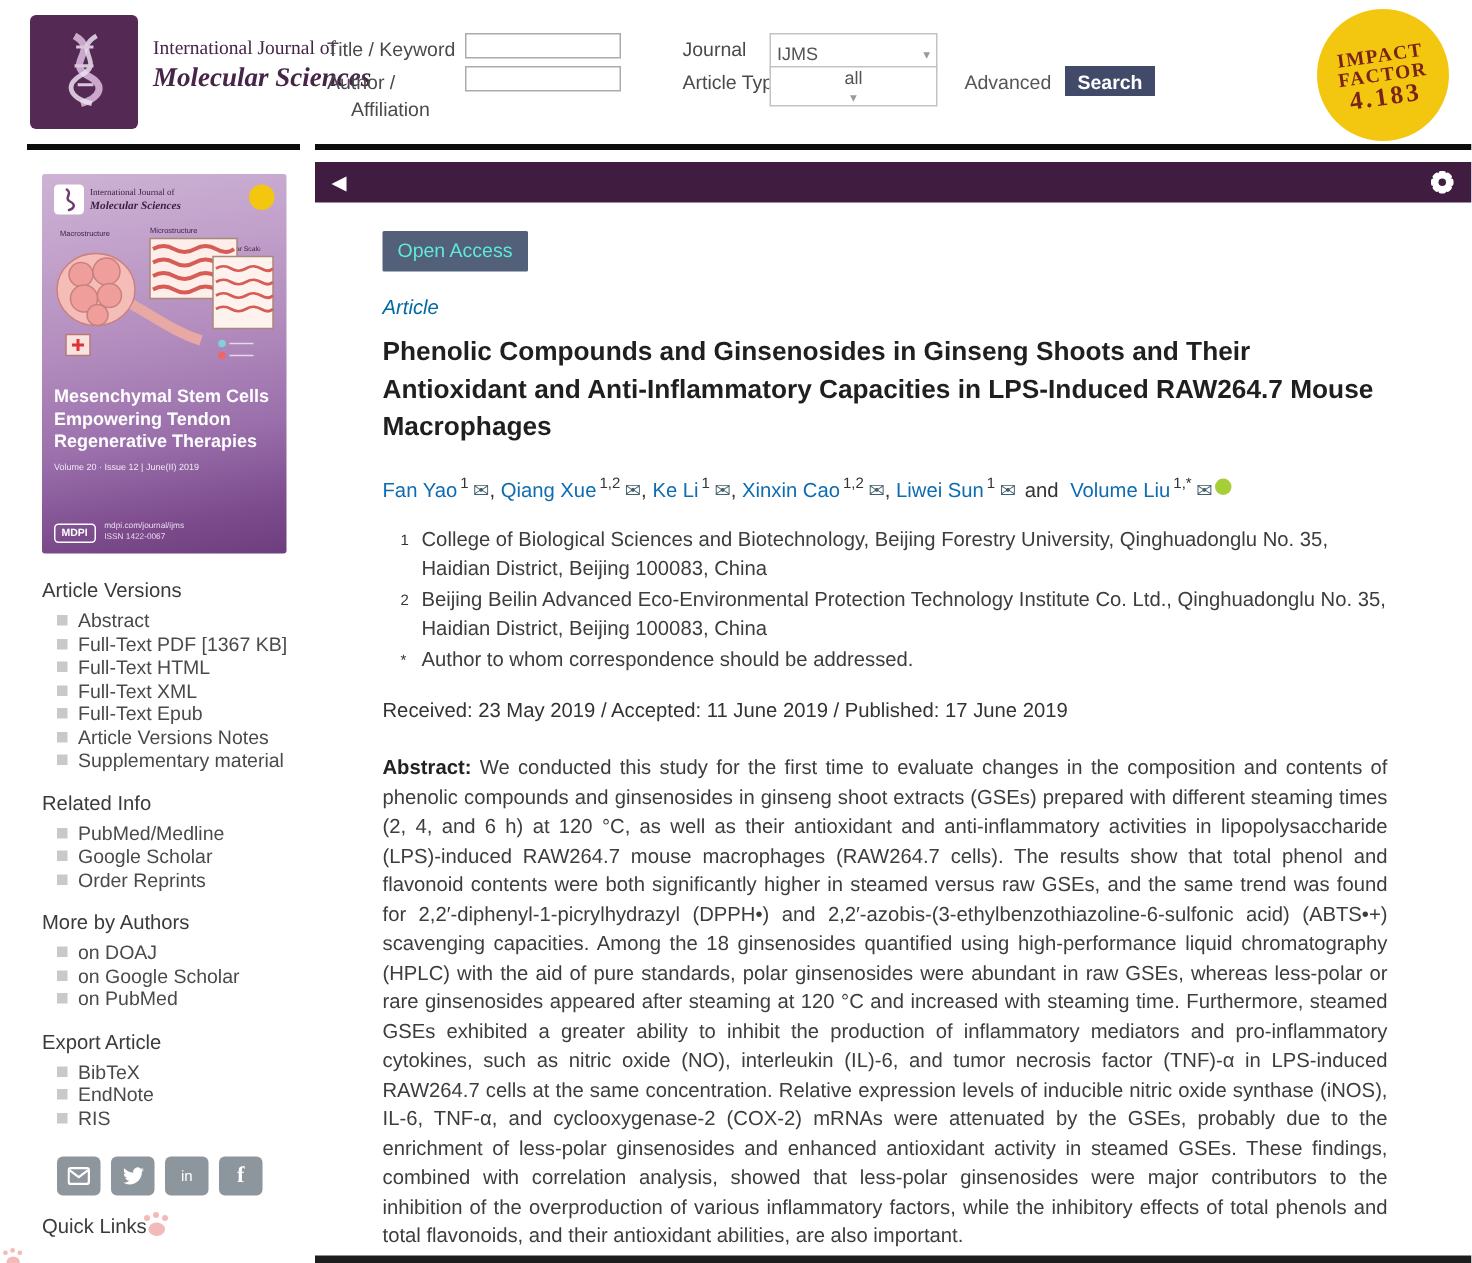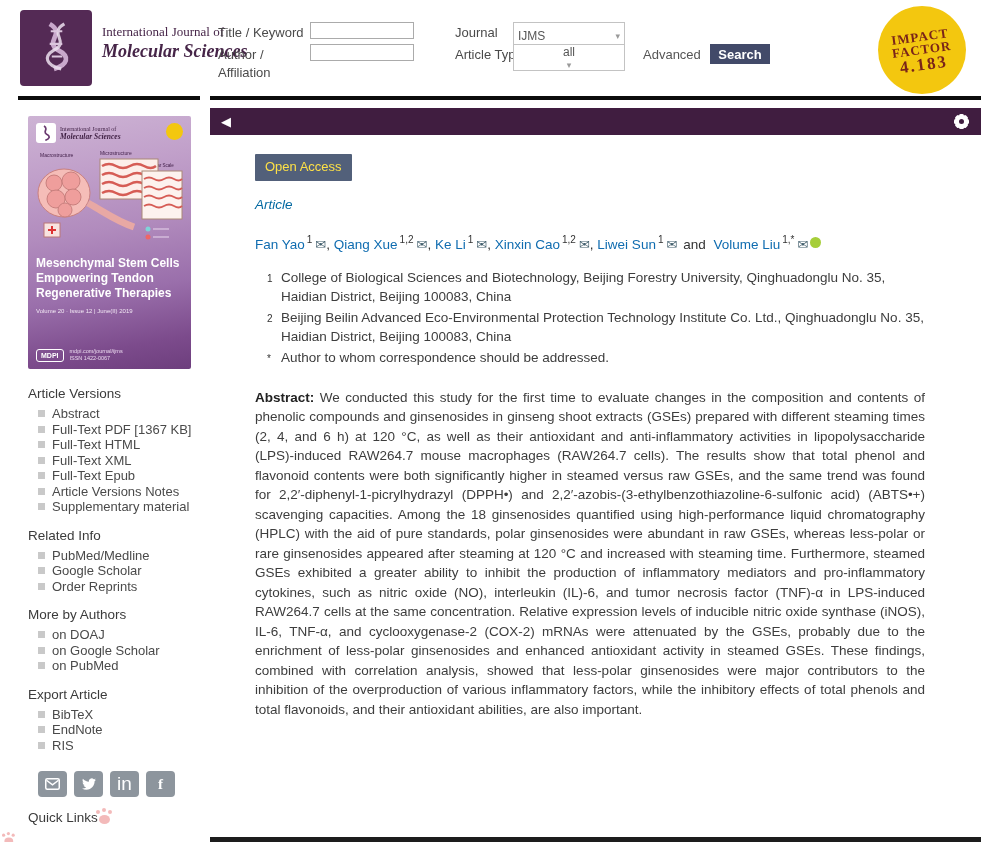--- a/index.html
+++ b/index.html
@@ -54,21 +54,21 @@
   .cover-urls { margin-left: 6px; color: #ead9ee; font-size: 5.5px; line-height: 7px; }
 
   .side-sections { padding-left: 10px; }
   .side-h { font-size: 13.5px; color: #3b3b3b; margin-top: 13px; margin-bottom: 5px; }
   .side-h.first { margin-top: 17px; }
   .side-item { display: flex; align-items: center; margin: 0 0 0 10px; height: 15.5px; font-size: 13px; color: #4a4a4a; cursor: pointer; white-space: nowrap; }
   .sq { width: 7px; height: 7px; background: #c9c9c9; flex: none; margin-right: 7px; }
 
   .social-row { display: flex; gap: 7px; margin: 18px 0 0 10px; }
   .soc { width: 29px; height: 26px; background: #8d959d; border-radius: 4px; color: #fff; display: flex; align-items: center; justify-content: center; cursor: pointer; font-size: 13px; }
-  .soc .in { font-weight: normal; font-size: 19px; }
+  .soc .in { font-weight: normal; font-size: 10px; }
   .soc .fb { font-weight: bold; font-size: 15px; font-family: "Liberation Serif", serif; }
 
   
   .paw { position: absolute; opacity: .75; }
   .paw .pad { position: absolute; width: 11px; height: 9px; background: #f0a3a3; border-radius: 50%; left: 3px; top: 7px; }
   .paw .t1, .paw .t2, .paw .t3 { position: absolute; width: 4px; height: 4px; background: #f0a3a3; border-radius: 50%; }
   .paw .t1 { left: 0; top: 2px; } .paw .t2 { left: 6px; top: 0; } .paw .t3 { left: 12px; top: 2px; }
 
   
   .main { position: absolute; left: 210px; top: 108px; width: 771px; }
@@ -79,21 +79,21 @@
   .gear i.r45 { transform: rotate(45deg); } .gear i.r90 { transform: rotate(90deg); } .gear i.r135 { transform: rotate(135deg); }
   .gear .c { position: absolute; left: 2.5px; top: 2.5px; width: 12px; height: 12px; background: #fff; border-radius: 50%; }
   .gear .h { position: absolute; left: 6px; top: 6px; width: 5px; height: 5px; background: #401d40; border-radius: 50%; }
 
   .content { padding: 18px 56px 0 45px; font-size: 13.5px; line-height: 19.5px; color: #3d3d3d; }
   .cite-row { display: flex; justify-content: space-between; align-items: flex-start; }
   .cite { color: #333; }
   .cite .it { font-style: italic; }
   .cite .b { font-weight: bold; }
   .cite a { color: #1169ad; }
-  .open-access { background: #52607a; color: #fde047; font-size: 13px; padding: 3px 10px 4px; border-radius: 1px; cursor: pointer; white-space: nowrap; margin-top: 1px; }
+  .open-access { background: #52607a; color: #5eead4; font-size: 13px; padding: 3px 10px 4px; border-radius: 1px; cursor: pointer; white-space: nowrap; margin-top: 1px; }
 
   .art-type { font-style: italic; color: #0369a1; margin-top: 14px; }
   .title { margin-top: 8px; font-size: 17.5px; font-weight: bold; color: #1f1f1f; line-height: 25px; }
 
   .authors { margin-top: 16px; color: #333; }
   .authors a { color: #0f6cb0; }
   .authors sup { font-size: 10px; color: #333; margin-left: 2px; }
   .env { font-size: 13px; color: #44606e; margin-left: 3px; cursor: pointer; }
   .conj { margin: 0 4px 0 2px; }
   .orcid { display: inline-block; width: 11px; height: 11px; border-radius: 50%; background: #a6ce39; margin-left: 2px; vertical-align: 1px; cursor: pointer; }
@@ -130,21 +130,21 @@
   <div class="search-form">
     <span class="sf-label" style="left:0;top:3px;">Title / Keyword</span>
     <input class="sf-input" style="left: 92px; top: 0px;">
     <span class="sf-label" style="left:237px;top:3px;">Journal</span>
     <div class="sf-select" style="left:295px;top:0;">
       <span>IJMS</span>
       <span class="arr">▾</span>
     </div>
 
     <span class="sf-label" style="left:0;top:25px;">Author /</span>
-    <span class="sf-label" style="left:0;top:43px;">Affiliation</span>
+    <span class="sf-label" style="left:16px;top:43px;">Affiliation</span>
     <input class="sf-input" style="left: 92px; top: 22px;">
     <span class="sf-label" style="left:237px;top:25px;">Article Type</span>
     <div class="sf-select" style="left:295px;top:22px;flex-direction:column;">
       <span>all</span>
       <span class="arr">▾</span>
     </div>
     <span class="advanced">Advanced</span>
     <button class="search-btn">Search</button>
   </div>
 
@@ -338,20 +338,21 @@
         <span class="h"></span>
       </span>
   </div>
 
   <div class="content">
     <div class="cite-row">
       <span class="open-access">Open Access</span>
     </div>
 
     <div class="art-type">Article</div>
+    <h1 class="title">Phenolic Compounds and Ginsenosides in Ginseng Shoots and Their Antioxidant and Anti-Inflammatory Capacities in LPS-Induced RAW264.7 Mouse Macrophages</h1>
 
     <div class="authors">
       <span class="author"><a>Fan Yao</a><sup>1</sup><span class="env">✉</span><span>,</span></span>
       <span class="author"><a>Qiang Xue</a><sup>1,2</sup><span class="env">✉</span><span>,</span></span>
       <span class="author"><a>Ke Li</a><sup>1</sup><span class="env">✉</span><span>,</span></span>
       <span class="author"><a>Xinxin Cao</a><sup>1,2</sup><span class="env">✉</span><span>,</span></span>
       <span class="author"><a>Liwei Sun</a><sup>1</sup><span class="env">✉</span></span>
       <span class="conj">and</span>
       <span class="author"><a>Volume Liu</a><sup>1,*</sup><span class="env">✉</span><span class="orcid"></span></span>
     </div>
@@ -364,20 +365,21 @@
       <div class="affil">
         <span class="mk">2</span>
         <span class="tx">Beijing Beilin Advanced Eco-Environmental Protection Technology Institute Co. Ltd., Qinghuadonglu No. 35, Haidian District, Beijing 100083, China</span>
       </div>
       <div class="affil">
         <span class="mk">*</span>
         <span class="tx">Author to whom correspondence should be addressed.</span>
       </div>
     </div>
 
+    <div class="dates">Received: 23 May 2019 / Accepted: 11 June 2019 / Published: 17 June 2019</div>
 
     <div class="abstract">
       <span class="lbl">Abstract:</span>
       <span>We conducted this study for the first time to evaluate changes in the composition and contents of phenolic compounds and ginsenosides in ginseng shoot extracts (GSEs) prepared with different steaming times (2, 4, and 6 h) at 120 °C, as well as their antioxidant and anti-inflammatory activities in lipopolysaccharide (LPS)-induced RAW264.7 mouse macrophages (RAW264.7 cells). The results show that total phenol and flavonoid contents were both significantly higher in steamed versus raw GSEs, and the same trend was found for 2,2′-diphenyl-1-picrylhydrazyl (DPPH•) and 2,2′-azobis-(3-ethylbenzothiazoline-6-sulfonic acid) (ABTS•+) scavenging capacities. Among the 18 ginsenosides quantified using high-performance liquid chromatography (HPLC) with the aid of pure standards, polar ginsenosides were abundant in raw GSEs, whereas less-polar or rare ginsenosides appeared after steaming at 120 °C and increased with steaming time. Furthermore, steamed GSEs exhibited a greater ability to inhibit the production of inflammatory mediators and pro-inflammatory cytokines, such as nitric oxide (NO), interleukin (IL)-6, and tumor necrosis factor (TNF)-α in LPS-induced RAW264.7 cells at the same concentration. Relative expression levels of inducible nitric oxide synthase (iNOS), IL-6, TNF-α, and cyclooxygenase-2 (COX-2) mRNAs were attenuated by the GSEs, probably due to the enrichment of less-polar ginsenosides and enhanced antioxidant activity in steamed GSEs. These findings, combined with correlation analysis, showed that less-polar ginsenosides were major contributors to the inhibition of the overproduction of various inflammatory factors, while the inhibitory effects of total phenols and total flavonoids, and their antioxidant abilities, are also important.</span>
     </div>
 
   </div>
 </div>
 
 <div class="bottom-bar"></div>

